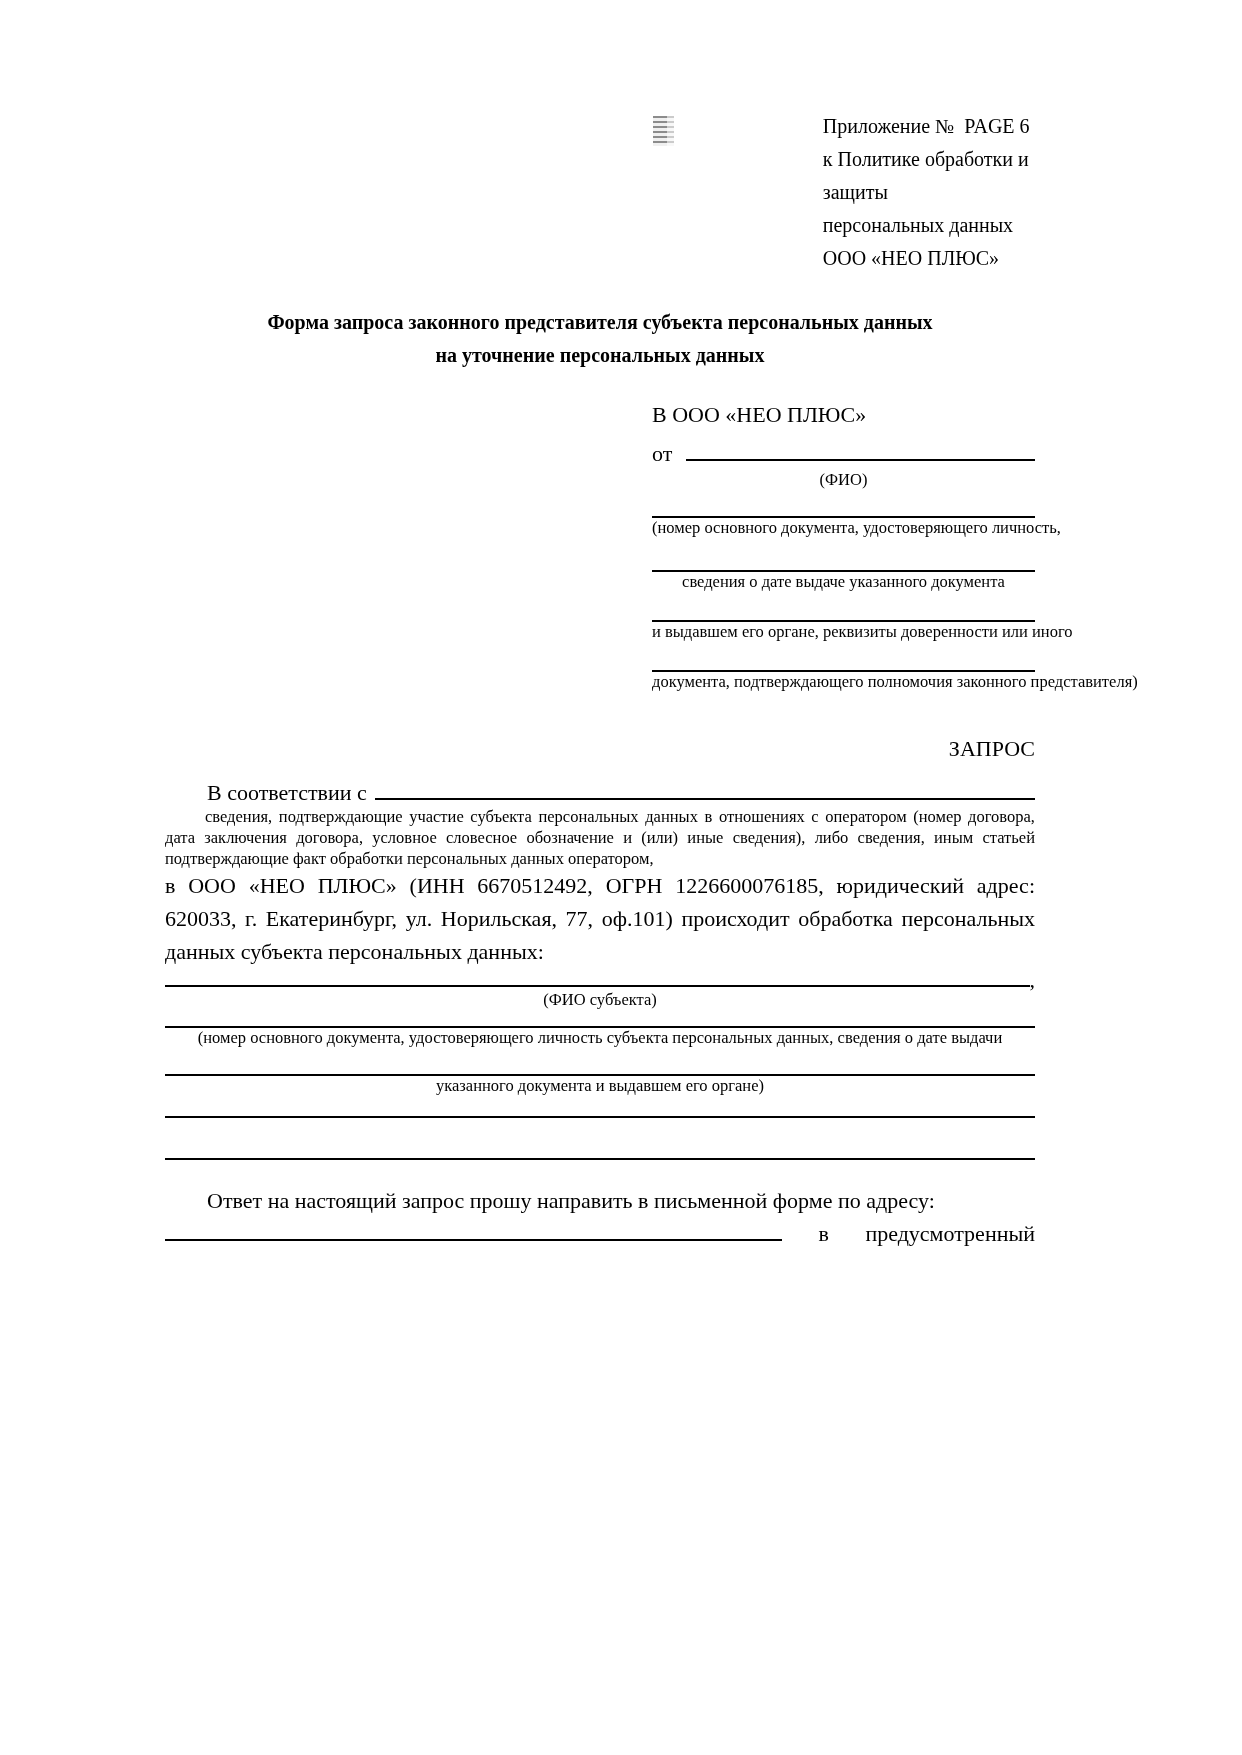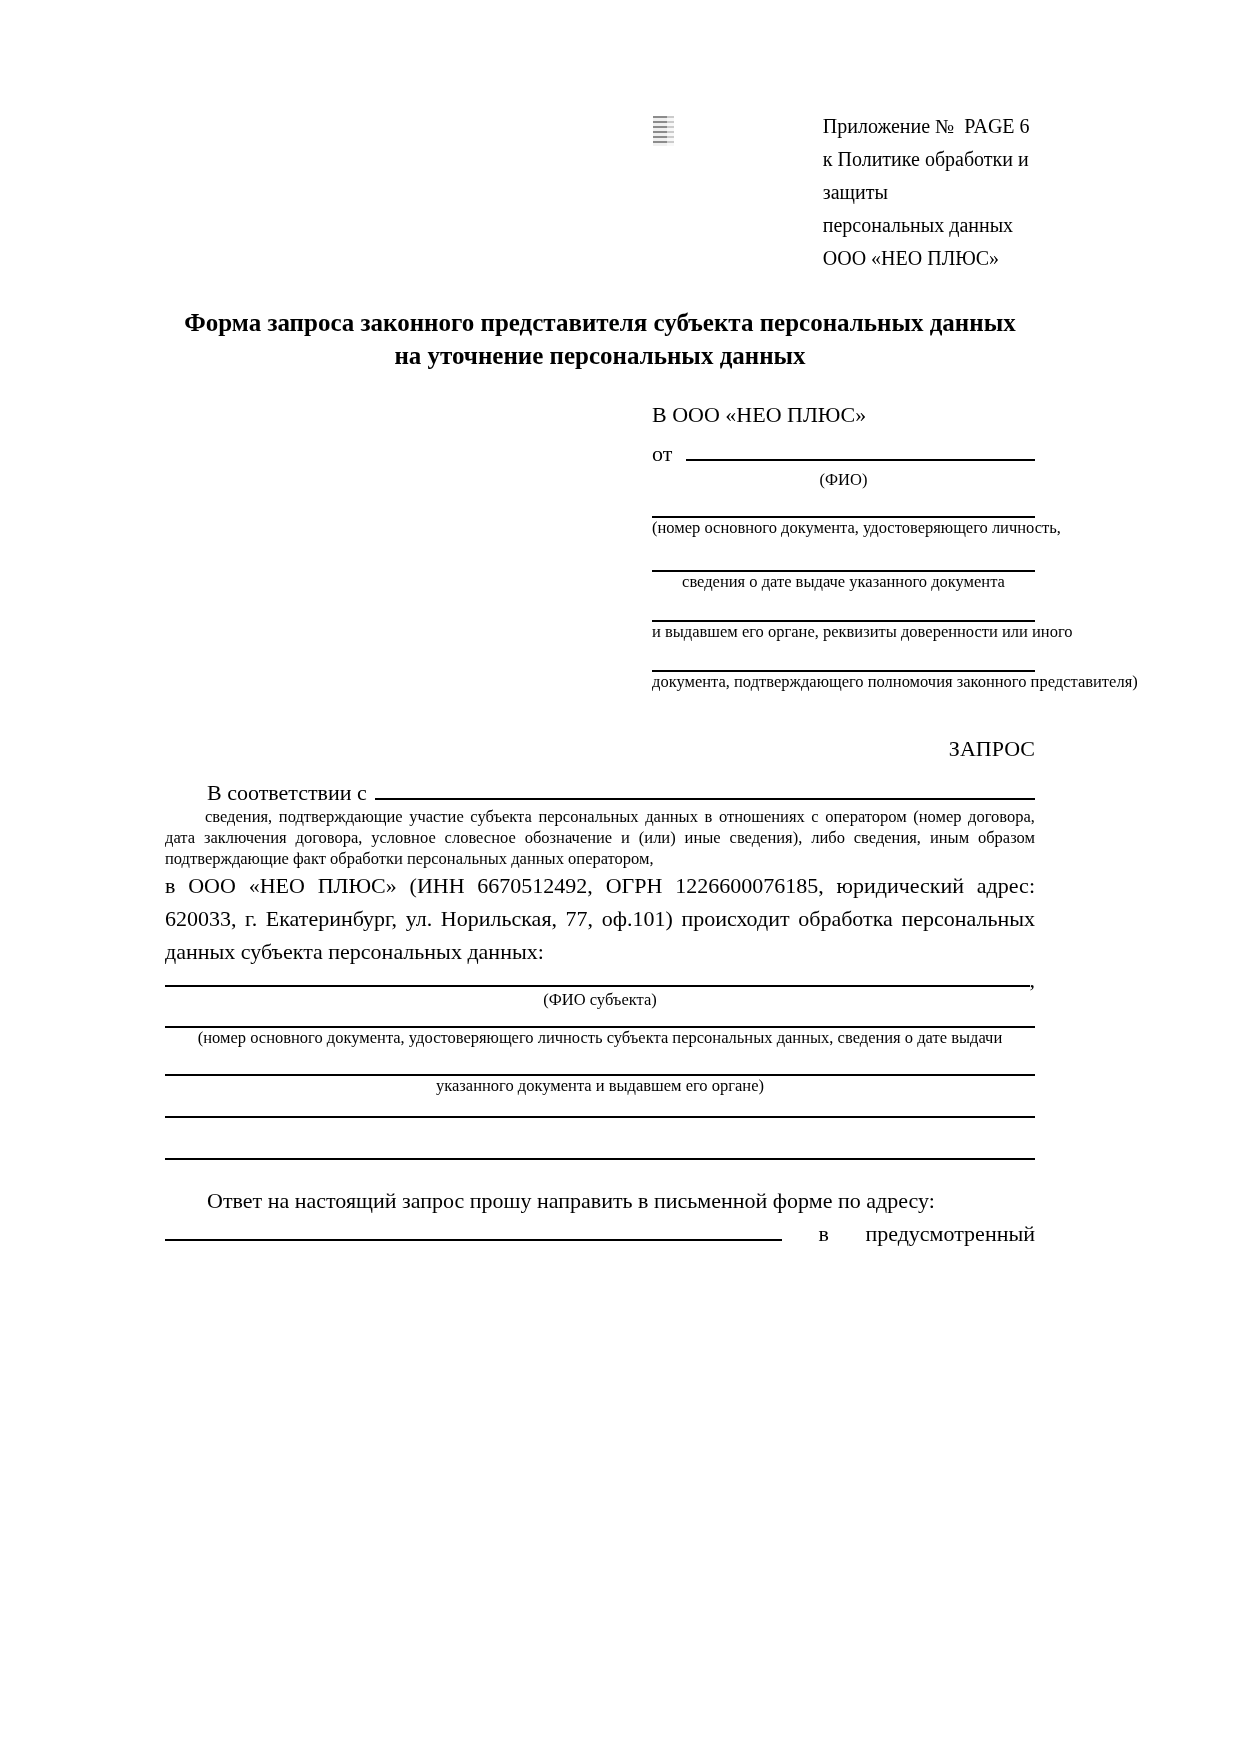--- a/index.html
+++ b/index.html
@@ -29,21 +29,21 @@
       repeating-linear-gradient(180deg, #8c8c8c 0 2px, #f0f0f0 2px 5px);
   }
   .header-block { margin-left: 149px; font-size: 20px; line-height: 33px; }
   .pre { white-space: pre; }
 
   
   .title {
     margin-top: 64px;
     text-align: center;
     font-weight: bold;
-    font-size: 25px;
+    font-size: 20px;
     line-height: 33px;
   }
 
   
   .addressee { margin-left: 487px; width: 383px; }
   .addressee { margin-top: 26px; }
   .fill { display: inline-block; border-bottom: 2px solid #000; }
   .from-row { display: flex; align-items: baseline; margin-top: 6px; }
   .from-row .fill { flex: 1; margin-left: 14px; height: 14px; }
   .caption { font-size: 16.5px; line-height: 20px; text-align: center; }
@@ -131,21 +131,21 @@
     <div class="caption nowrap">документа, подтверждающего полномочия законного представителя)</div>
   </div>
 
   <div class="zapros">ЗАПРОС</div>
 
   <div class="intro">
     <span>В соответствии с</span>
     <span class="fill"></span>
   </div>
 
-  <p class="footnote">сведения, подтверждающие участие субъекта персональных данных в отношениях с оператором (номер договора, дата заключения договора, условное словесное обозначение и (или) иные сведения), либо сведения, иным образом подтверждающие факт обработки персональных данных оператором,</p>
+  <p class="footnote">сведения, подтверждающие участие субъекта персональных данных в отношениях с оператором (номер договора, дата заключения договора, условное словесное обозначение и (или) иные сведения), либо сведения, иным статьей подтверждающие факт обработки персональных данных оператором,</p>
 
   <p class="bodytext">в ООО «НЕО ПЛЮС» (ИНН 6670512492, ОГРН 1226600076185, юридический адрес: 620033, г. Екатеринбург, ул. Норильская, 77, оф.101) происходит обработка персональных данных субъекта персональных данных:</p>
 
   <div class="subject-row">
     <span class="fill"></span>
     <span class="comma">,</span>
   </div>
   <div class="caption">(ФИО субъекта)</div>
 
   <div class="doc-fill g1"></div>

